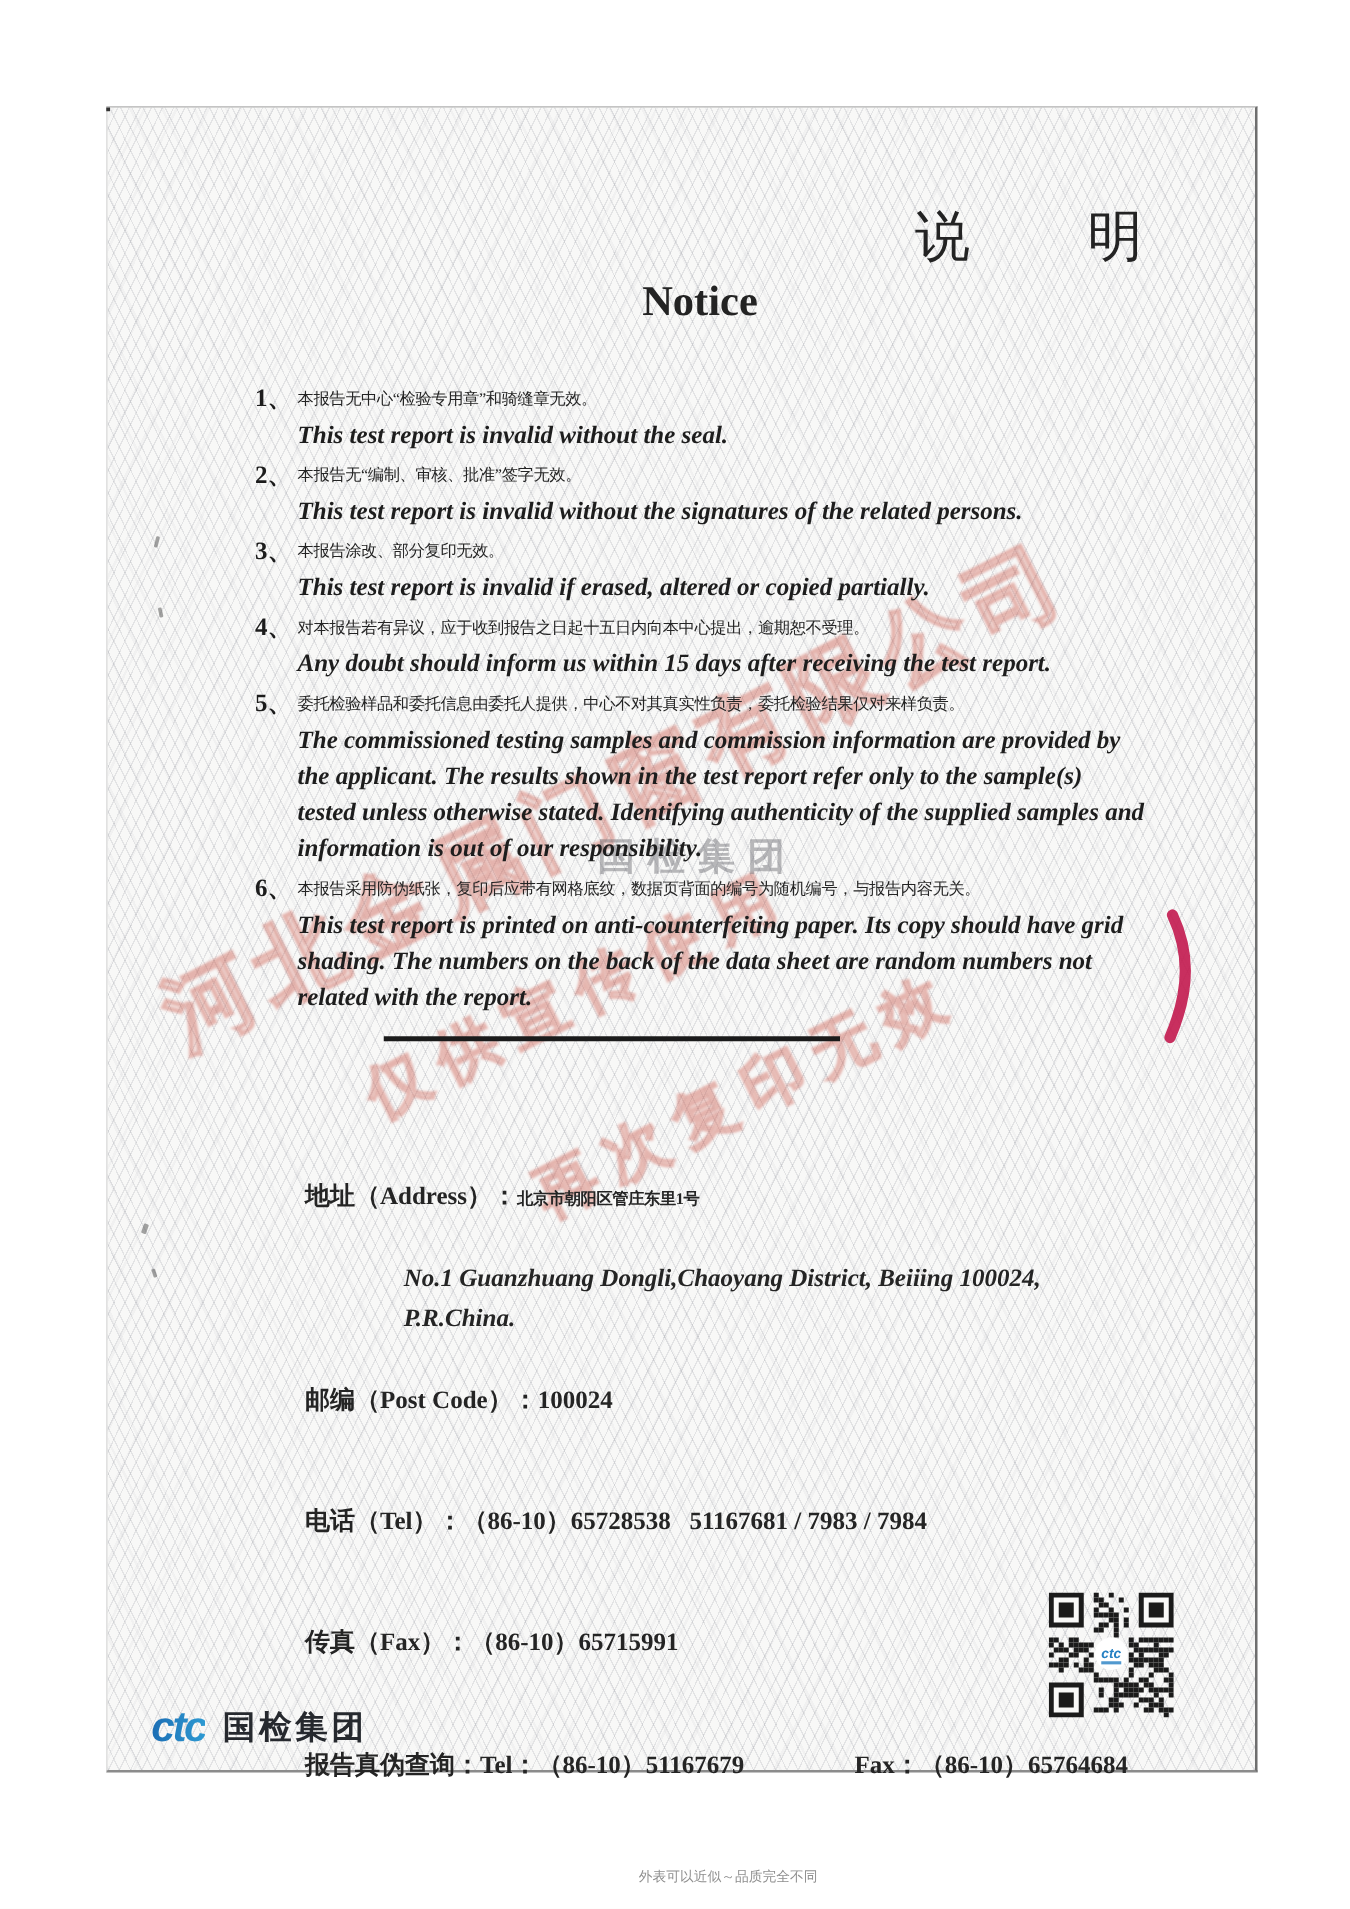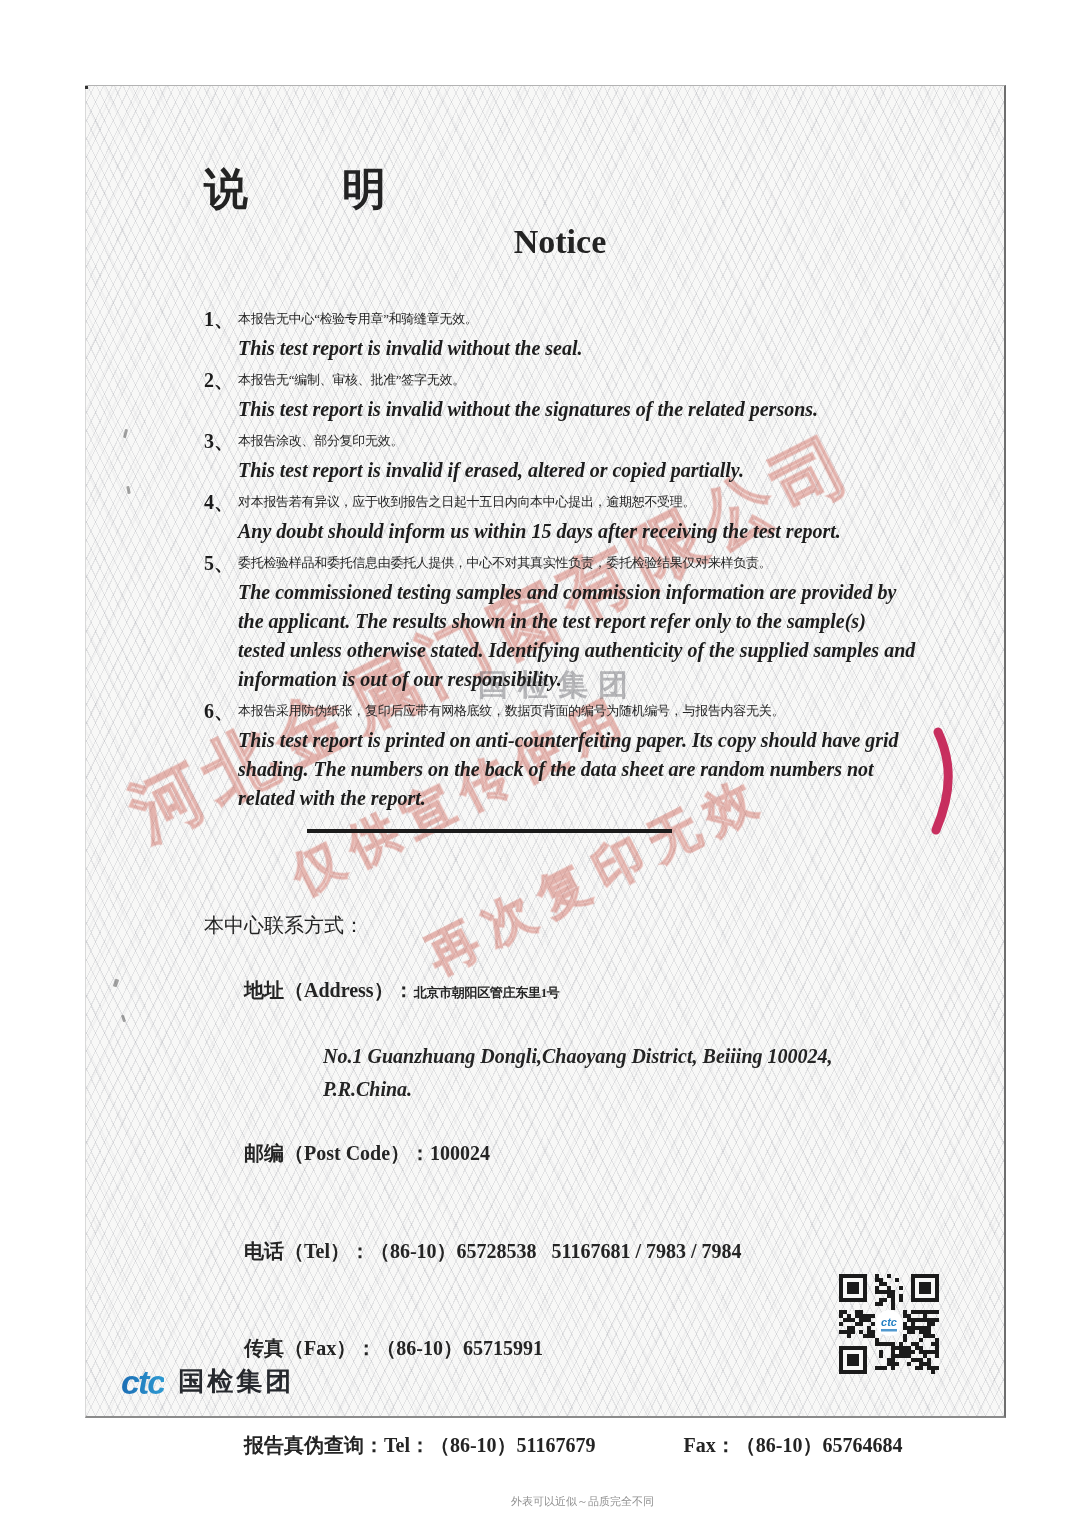--- a/index.html
+++ b/index.html
@@ -17,21 +17,21 @@
       repeating-linear-gradient(-64deg, rgba(123,126,138,.17) 0px, rgba(123,126,138,.17) 1px, transparent 1px, transparent 8px),
       repeating-linear-gradient(64deg, rgba(150,150,162,.07) 0px, rgba(150,150,162,.07) 2px, transparent 2px, transparent 23px),
       repeating-linear-gradient(-64deg, rgba(150,150,162,.07) 0px, rgba(150,150,162,.07) 2px, transparent 2px, transparent 23px);
     border-top:1px solid #b3b3b3;
     border-left:1px solid #d9d9d9;
     border-right:2px solid #6e6e6e;
     border-bottom:2px solid #8b8b8b;
     box-sizing:border-box;
   }
   .content{position:absolute;left:118px;right:88px;top:78px;}
-  .title-cn{font-size:44px;line-height:52px;font-weight:bold;text-align:left;letter-spacing:2px;color:#232323;}
+  .title-cn{font-size:44px;line-height:52px;font-weight:normal;text-align:right;letter-spacing:2px;color:#232323;}
   .title-en{font-size:34px;line-height:40px;font-weight:bold;text-align:center;margin-top:6px;color:#232323;}
   .notice{margin-top:42px;}
   .item{display:flex;margin-bottom:2px;}
   .item .num{width:34px;flex:0 0 34px;font-weight:bold;font-size:20px;line-height:30px;}
   .item .body{flex:1;}
   .cn{font-size:13px;line-height:30px;letter-spacing:-0.3px;color:#242424;}
   .en{font-size:20px;line-height:29px;font-style:italic;font-weight:bold;color:#1d1d1d;}
   .divider{height:4px;background:#1b1b1b;width:365px;margin-left:103px;margin-top:16px;}
   .contact{margin-top:76px;}
   .c-line{font-size:20px;line-height:32.4px;white-space:pre-wrap;color:#242424;}
@@ -135,21 +135,20 @@
         <div class="body">
           <div class="cn">本报告采用防伪纸张，复印后应带有网格底纹，数据页背面的编号为随机编号，与报告内容无关。</div>
           <div class="en">This test report is printed on anti-counterfeiting paper. Its copy should have grid shading. The numbers on the back of the data sheet are random numbers not related with the report.</div>
         </div>
       </div>
     </div>
 
     <div class="divider"></div>
 
     <div class="contact">
-      <div class="c-line">本中心联系方式：</div>
       <div class="c-line">
         <span class="lbl">地址（Address）：</span><span class="val cn">北京市朝阳区管庄东里1号</span>
       </div>
       <div class="c-line addr-en">No.1 Guanzhuang Dongli,Chaoyang District, Beiiing 100024, P.R.China.</div>
       <div class="c-line">
         <span class="lbl">邮编（Post Code）：</span><span class="val">100024</span>
       </div>
       <div class="c-line">
         <span class="lbl">电话（Tel）：</span><span class="val">（86-10）65728538   51167681 / 7983 / 7984</span>
       </div>

